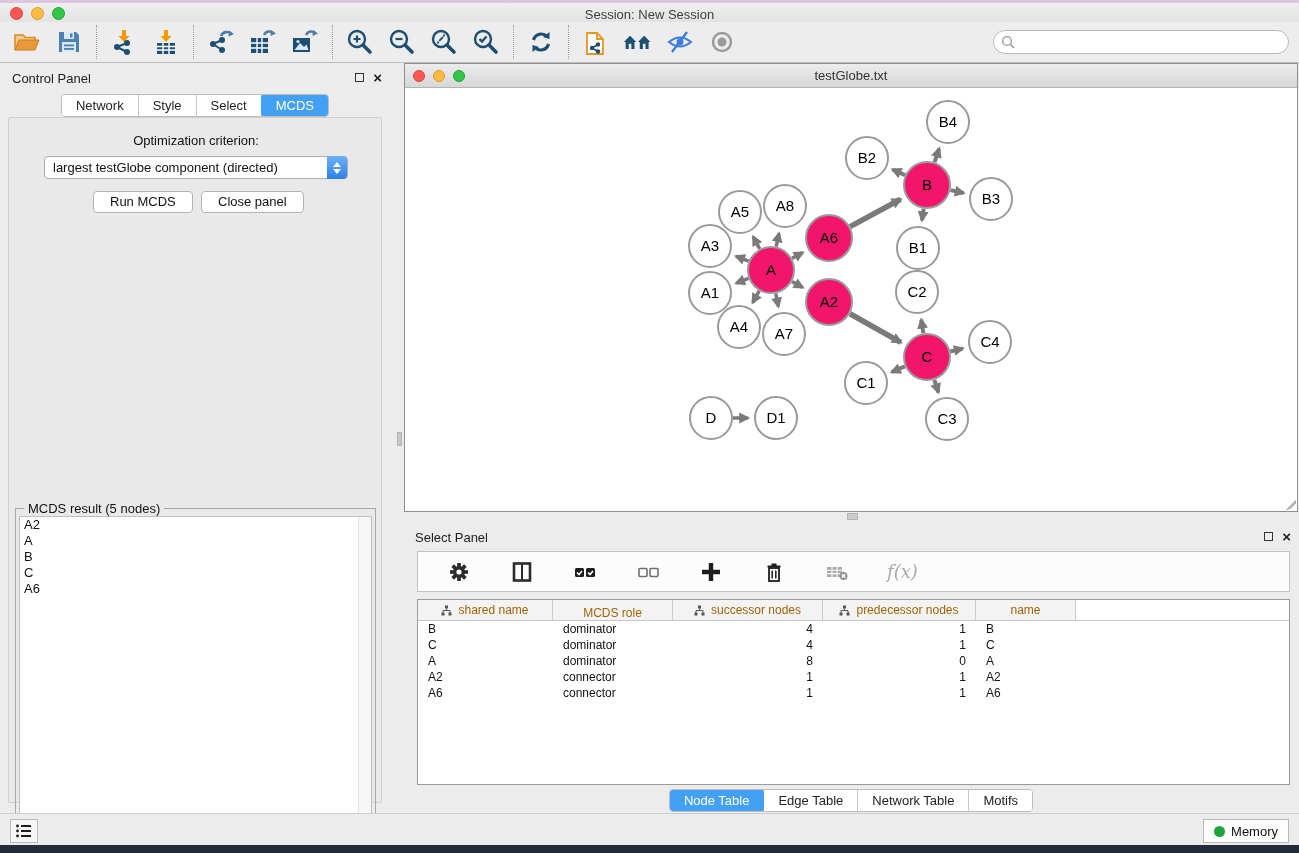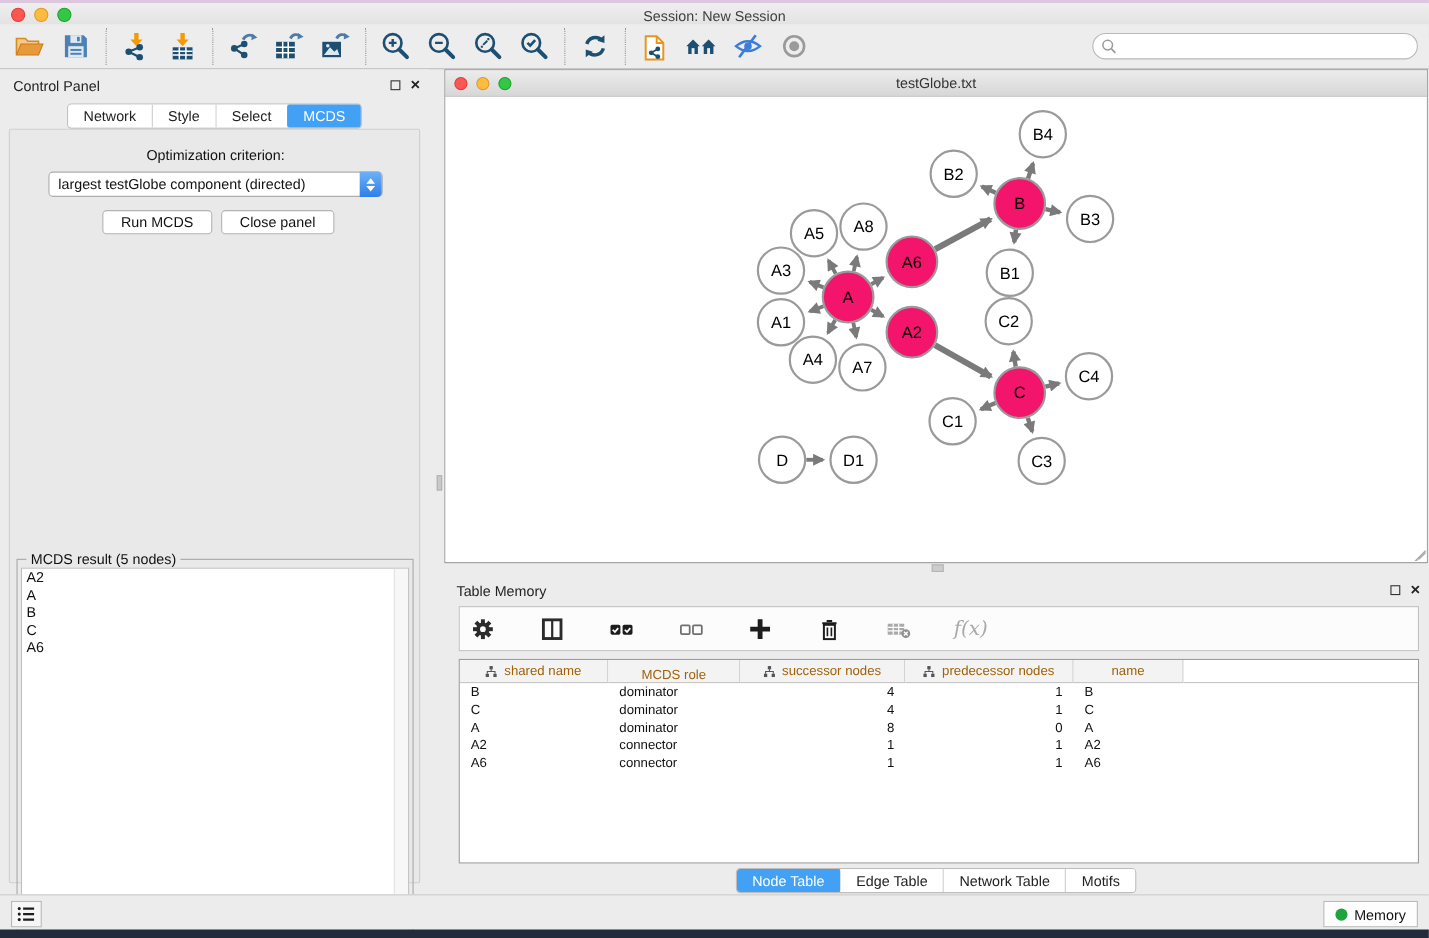--- a/index.html
+++ b/index.html
@@ -78,21 +78,21 @@
   #left-scroll { position:absolute; left:396px; top:88px; width:7px; height:423px; background:#ececec; }
   #left-thumb { position:absolute; left:1px; top:344px; width:5px; height:14px; background:#c9c9c9; border:1px solid #b2b2b2; }
   #h-scroll { position:absolute; left:404px; top:513px; width:894px; height:8px; background:#ececec; }
   #h-thumb { position:absolute; left:443px; top:0px; width:11px; height:7px; background:#cccccc; border:1px solid #b5b5b5; }
   #net-grip { position:absolute; right:1px; bottom:1px; width:13px; height:13px; overflow:hidden; }
   #net-grip div { position:absolute; width:20px; height:1px; background:#aaa; transform:rotate(-45deg); }
 
   
   #table-panel { position:absolute; left:403px; top:522px; width:896px; height:291px; background:#ececec; }
   #tp-toolbar { position:absolute; left:14px; top:29px; width:873px; height:41px;
-    background:#fcfcfc; border:1px solid #c3c3c3; display:flex; align-items:center; gap:37px; padding-left:8px; }
+    background:#fcfcfc; border:1px solid #c3c3c3; display:flex; align-items:center; gap:37px; padding-left:28px; }
   .tp-btn { width:26px; height:26px; display:flex; align-items:center; justify-content:center; }
   #fx-label { font-family:"DejaVu Serif", serif; font-style:italic; font-size:18px; color:#a9a9a9; }
 
   #node-table { position:absolute; left:14px; top:77px; width:873px; height:186px;
     background:#fff; border:1px solid #9c9c9c; overflow:hidden; }
   #nt-header { display:flex; height:21px; font-size:12px; color:#a16207; }
   .nt-hcell { background:#f3f3f3; border-right:1px solid #cccccc; border-bottom:1px solid #c6c6c6;
     display:flex; align-items:center; justify-content:center; gap:6px; }
   .nt-hfill { flex:1; background:#fff; border-bottom:1px solid #c6c6c6; }
   .nt-row { display:flex; height:16px; font-size:12px; color:#111; align-items:center; }
@@ -454,21 +454,21 @@
     </div>
   </div>
   <div id="left-scroll">
       <div id="left-thumb"></div>
     </div>
   <div id="h-scroll">
       <div id="h-thumb"></div>
     </div>
 
   <div id="table-panel">
-    <div class="panel-head">Table Memory</div>
+    <div class="panel-head">Select Panel</div>
     <div class="panel-ctrls">
       <span class="float-box"></span>
       <span class="close-x">×</span>
     </div>
     <div id="tp-toolbar">
       <div class="tp-btn">
         <svg width="22" height="22" viewBox="0 0 22 22">
           <g fill="#2b2b2b">
             <rect x="9.2" y="2" width="3.6" height="18"></rect>
             <rect x="9.2" y="2" width="3.6" height="18" transform="rotate(45 11 11)"></rect>

